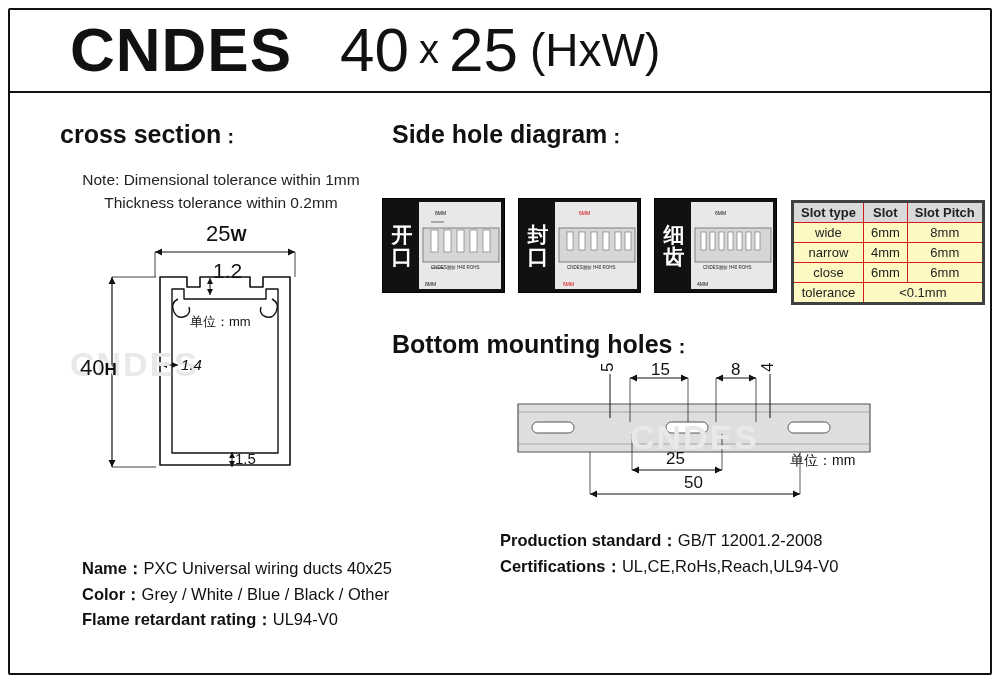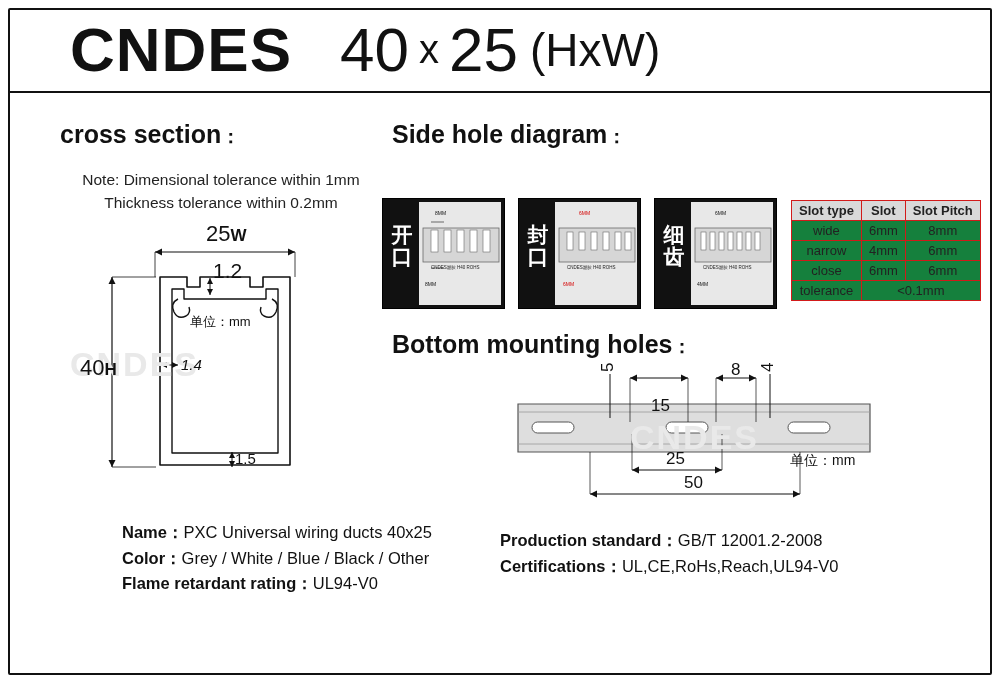--- a/index.html
+++ b/index.html
@@ -21,37 +21,37 @@
   #side-title{position:absolute;left:392px;top:120px;}
   #bottom-title{position:absolute;left:392px;top:330px;}
 
   
   #cross-draw{position:absolute;left:60px;top:215px;width:320px;height:300px;}
   .wm{position:absolute;font-size:34px;font-weight:bold;color:#e9e9e9;letter-spacing:2px;user-select:none;}
 
   svg{display:block;}
 
   
-  .thumb{position:absolute;width:123px;height:111px;background:#111;border:1px solid #000;box-sizing:border-box;overflow:hidden;}
+  .thumb{position:absolute;width:123px;height:95px;background:#111;border:1px solid #000;box-sizing:border-box;overflow:hidden;}
   .thumb .cnlabel{position:absolute;left:2px;top:8px;width:34px;height:78px;color:#fff;font-size:21px;font-weight:bold;line-height:1.05;display:flex;align-items:center;justify-content:center;text-align:center;font-family:"DejaVu Sans",sans-serif;}
   .thumb .inner{position:absolute;left:36px;top:3px;right:3px;bottom:3px;background:#e8e8e8;}
   .mini-txt{position:absolute;font-size:5px;color:#111;}
   .mini-txt.red{color:#d40000;}
   .mini-cap{position:absolute;font-size:4.5px;color:#222;}
 
   
-  #slot-table{position:absolute;left:791px;top:200px;border:1px solid #404040;border-collapse:collapse;font-size:13px;background:#15803d;}
+  #slot-table{position:absolute;left:791px;top:200px;border:3px solid #404040;border-collapse:collapse;font-size:13px;background:#fef9c3;}
   #slot-table th{background:#d9d9d9;border:1px solid #d21a1a;padding:2px 7px;font-weight:bold;color:#222;}
   #slot-table td{border:1px solid #d21a1a;padding:2px 7px;text-align:center;color:#222;}
 
   
   #bottom-draw{position:absolute;left:470px;top:360px;width:470px;height:150px;}
 
   
-  #spec-left{position:absolute;left:82px;top:520px;font-size:16.5px;line-height:1.55;margin-left:40px;}
+  #spec-left{position:absolute;left:82px;top:556px;font-size:16.5px;line-height:1.55;}
   #spec-right{position:absolute;left:500px;top:528px;font-size:16.5px;line-height:1.55;}
   .spec-label{font-weight:bold;}
   .spec-val{font-weight:normal;}
 </style>
 </head>
 <body>
 
 <div id="page">
 
   <div class="outer-frame"></div>
@@ -261,21 +261,21 @@
       <line x1="252" y1="74" x2="252" y2="110" stroke="#111" stroke-width="0.7"></line>
 
       <line x1="120" y1="134" x2="330" y2="134" stroke="#111" stroke-width="1"></line>
       <path d="M120,134 l7,-3.5 l0,7 z" fill="#111"></path>
       <path d="M330,134 l-7,-3.5 l0,7 z" fill="#111"></path>
       <line x1="120" y1="92" x2="120" y2="134" stroke="#111" stroke-width="0.7"></line>
       <line x1="330" y1="92" x2="330" y2="134" stroke="#111" stroke-width="0.7"></line>
     </svg>
 
     <div style="position:absolute;left:128px;top:12px;font-size:17px;transform:rotate(-90deg);transform-origin:left top;">5</div>
-    <div style="position:absolute;left:181px;top:0px;font-size:17px;margin-top:36px;">15</div>
+    <div style="position:absolute;left:181px;top:0px;font-size:17px;">15</div>
     <div style="position:absolute;left:261px;top:0px;font-size:17px;">8</div>
     <div style="position:absolute;left:288px;top:12px;font-size:17px;transform:rotate(-90deg);transform-origin:left top;">4</div>
     <div style="position:absolute;left:196px;top:89px;font-size:17px;">25</div>
     <div style="position:absolute;left:214px;top:113px;font-size:17px;">50</div>
     <div style="position:absolute;left:320px;top:92px;font-size:14px;">
       <span>单位：</span><span>mm</span>
     </div>
   </div>
 
   <div id="spec-left">

